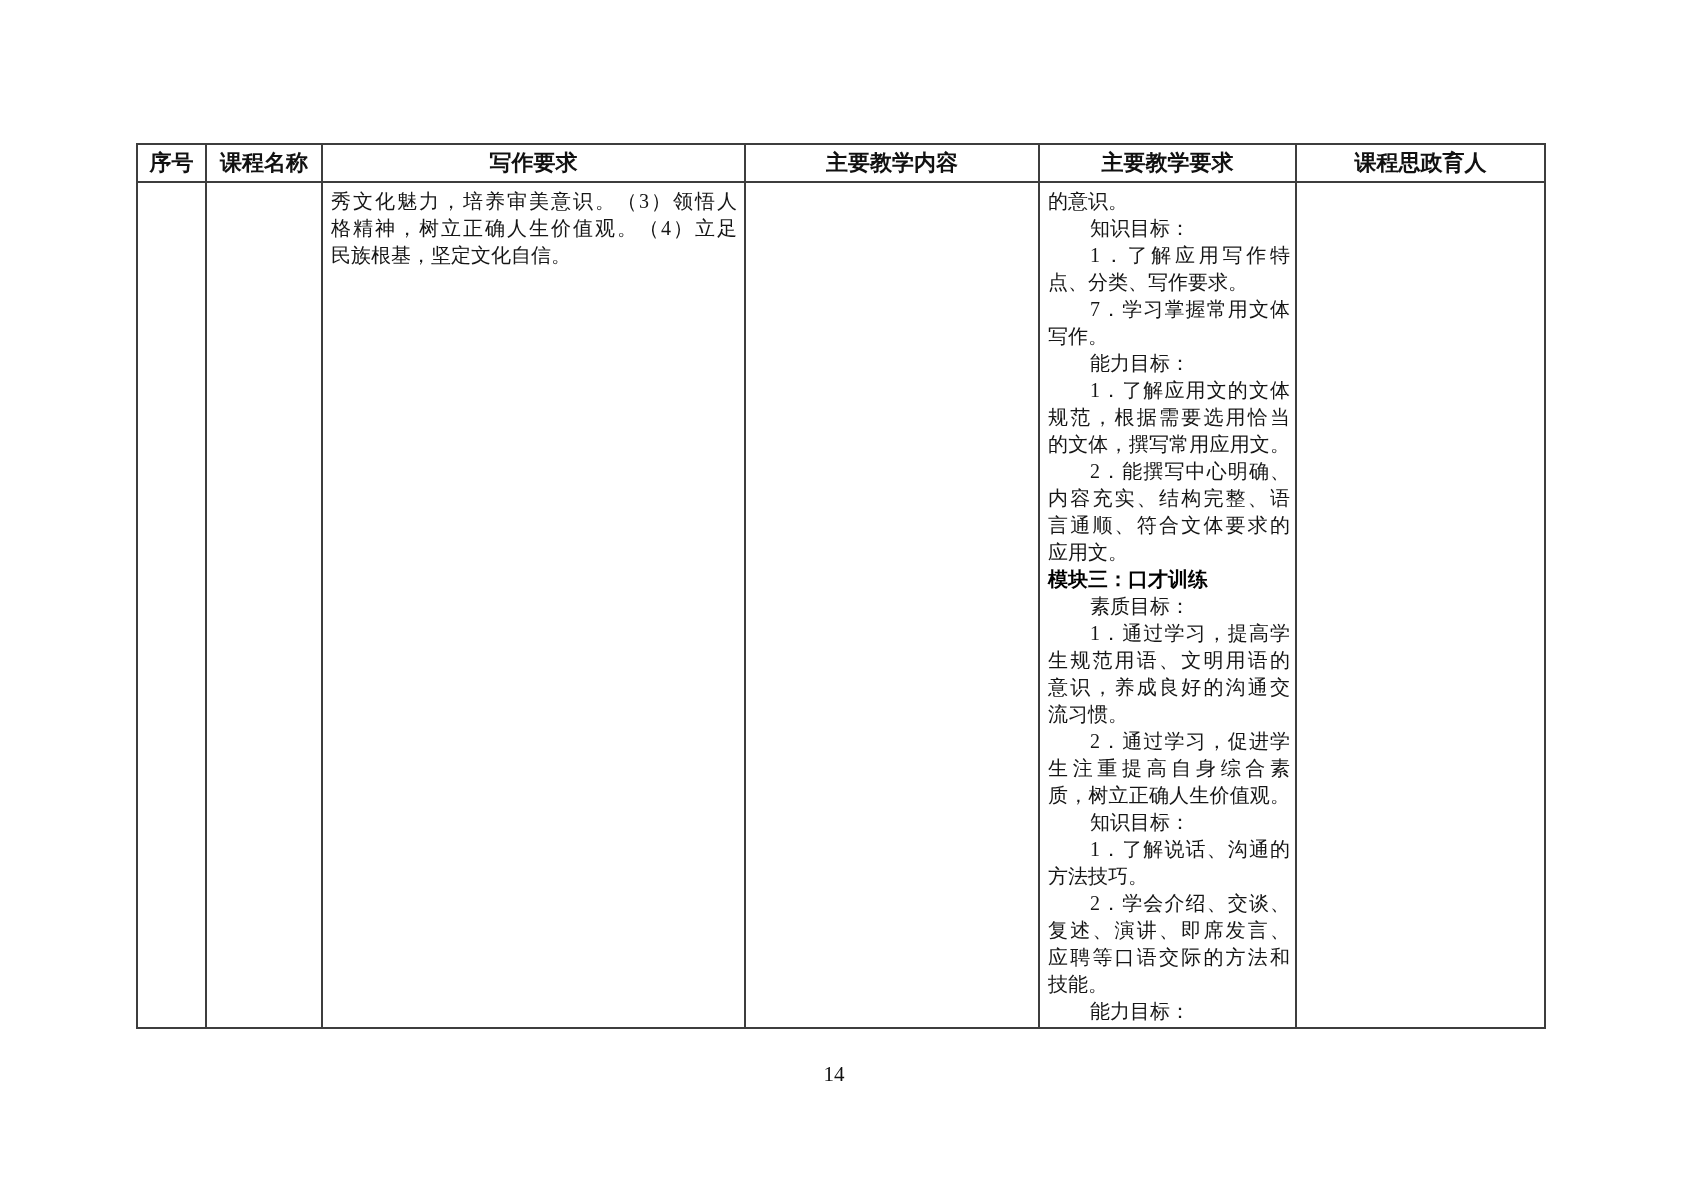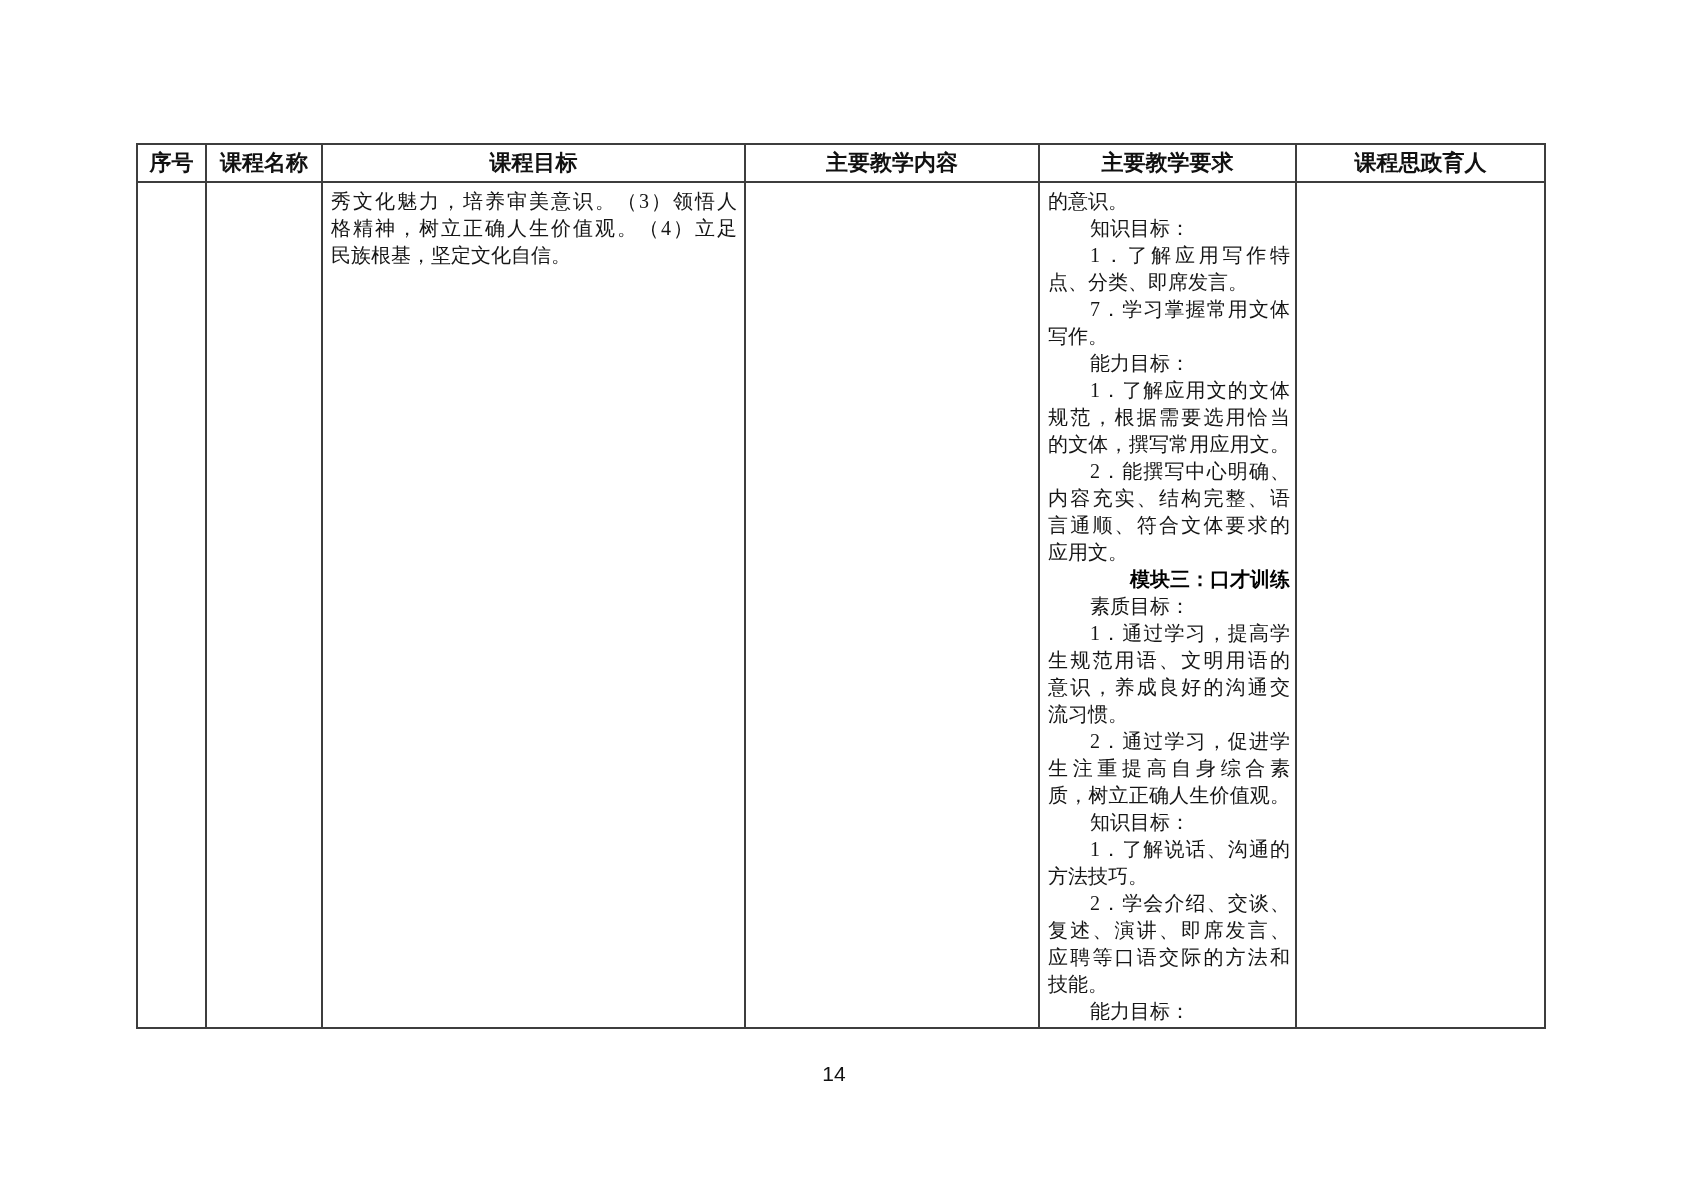--- a/index.html
+++ b/index.html
@@ -48,74 +48,74 @@
   }
   .fill {
     text-align: justify;
     text-align-last: justify;
     
     text-justify: inter-character;
   }
   .indent { text-indent: 42px; }
   .module {
     font-weight: bold;
-    text-align: right;
+    text-align: left;
     text-indent: 0;
     color: #000;
   }
   .page-number {
     position: absolute;
     left: 0;
     right: 16px;
     top: 1062px;
     text-align: center;
     font-size: 21px;
     color: #111;
-    font-family: Liberation Sans, sans-serif;
+    font-family: Liberation Serif, serif;
   }
 </style>
 </head>
 <body>
 
 <div class="page">
 
   <table class="doc-table">
     <colgroup>
       <col style="width:69px">
       <col style="width:116px">
       <col style="width:423px">
       <col style="width:294px">
       <col style="width:257px">
       <col style="width:249px">
     </colgroup>
     <thead>
       <tr>
         <th>序号</th>
         <th>课程名称</th>
-        <th>课程目标</th>
+        <th>写作要求</th>
         <th>主要教学内容</th>
         <th>主要教学要求</th>
         <th>课程思政育人</th>
       </tr>
     </thead>
     <tbody>
       <tr>
         <td class="body-cell"></td>
         <td class="body-cell"></td>
         <td class="body-cell cell-objectives">
           <div class="ln fill">秀文化魅力，培养审美意识。（3）领悟人</div>
           <div class="ln fill">格精神，树立正确人生价值观。（4）立足</div>
           <div class="ln">民族根基，坚定文化自信。</div>
         </td>
         <td class="body-cell"></td>
         <td class="body-cell cell-requirements">
           <div class="ln">的意识。</div>
           <div class="ln indent">知识目标：</div>
           <div class="ln indent fill">1．了解应用写作特</div>
-          <div class="ln">点、分类、即席发言。</div>
+          <div class="ln">点、分类、写作要求。</div>
           <div class="ln indent fill">7．学习掌握常用文体</div>
           <div class="ln">写作。</div>
           <div class="ln indent">能力目标：</div>
           <div class="ln indent fill">1．了解应用文的文体</div>
           <div class="ln fill">规范，根据需要选用恰当</div>
           <div class="ln fill">的文体，撰写常用应用文。</div>
           <div class="ln indent fill">2．能撰写中心明确、</div>
           <div class="ln fill">内容充实、结构完整、语</div>
           <div class="ln fill">言通顺、符合文体要求的</div>
           <div class="ln">应用文。</div>

